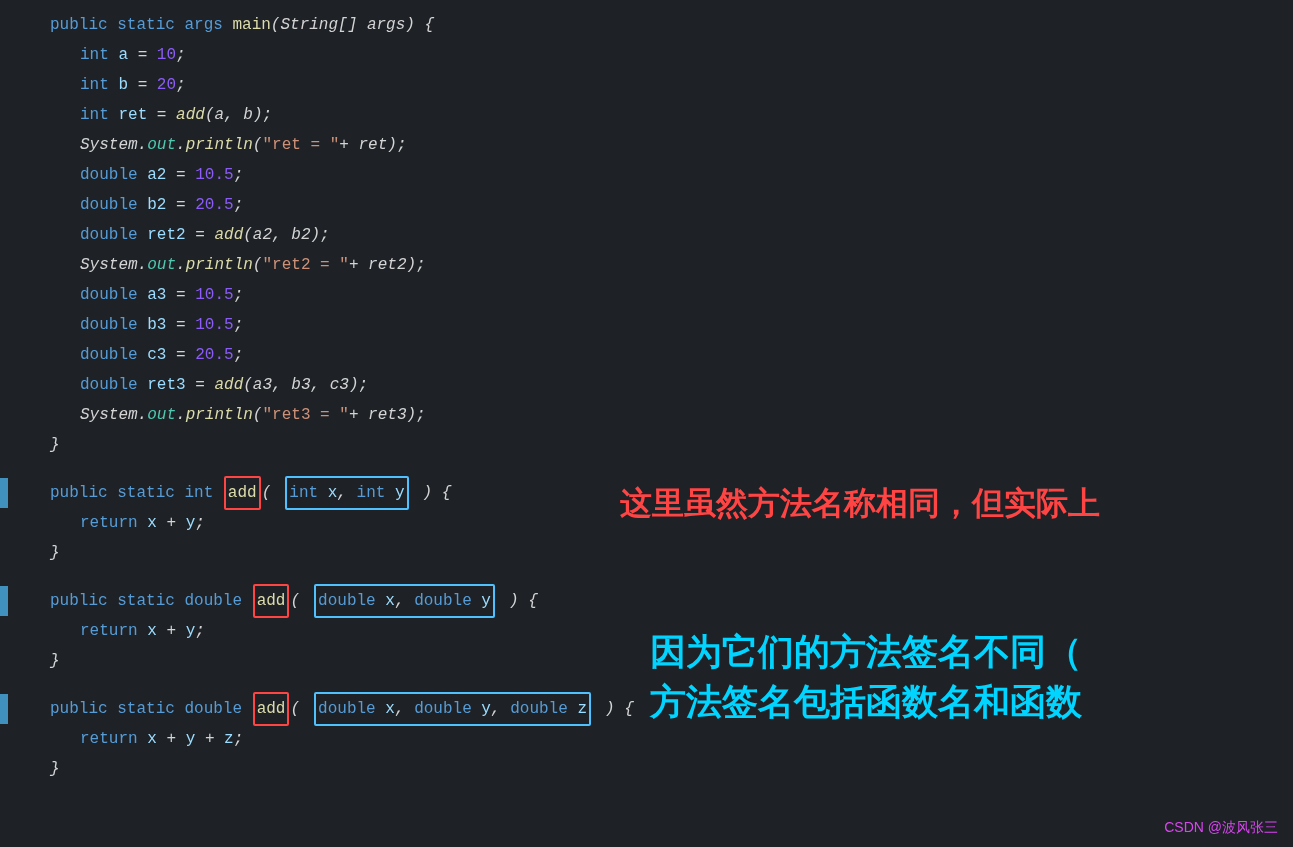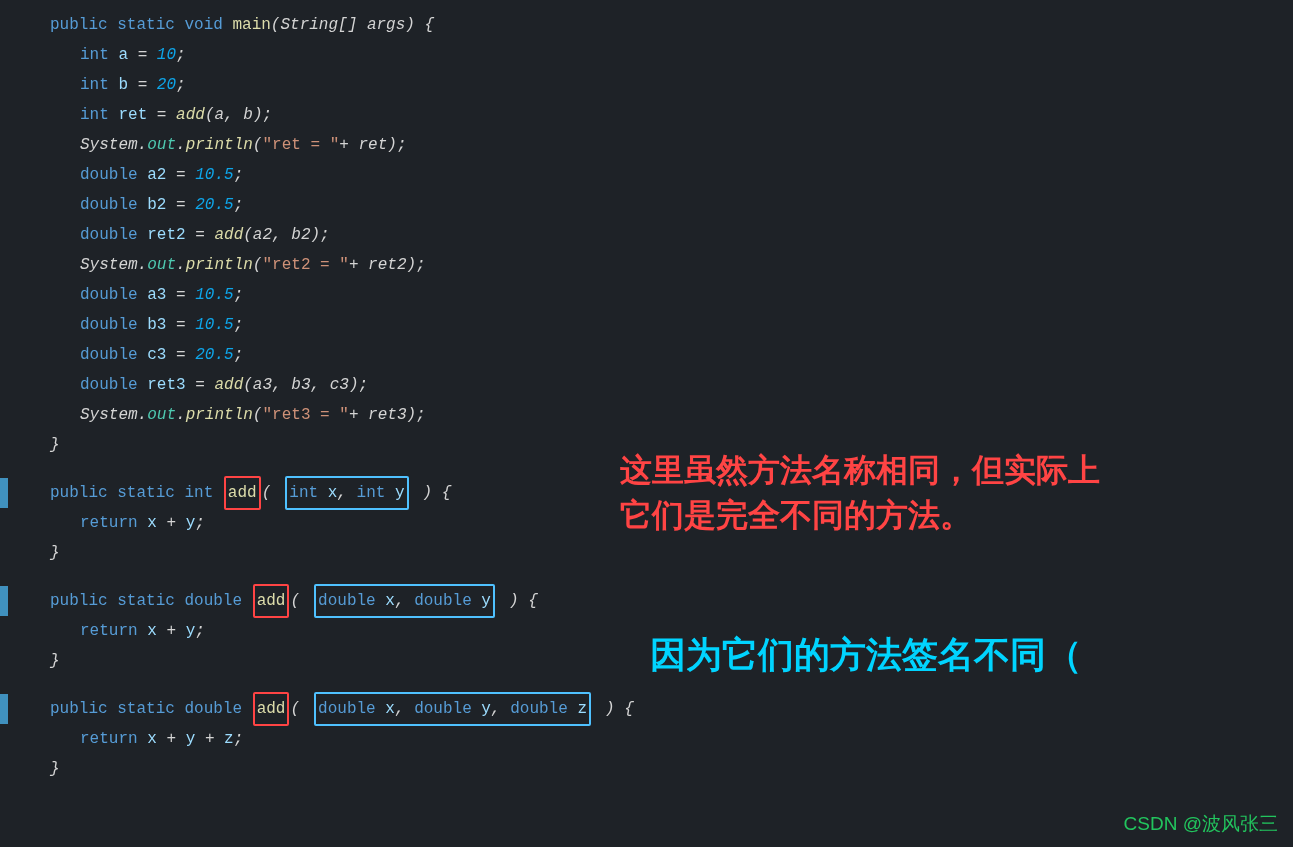--- a/index.html
+++ b/index.html
@@ -31,48 +31,48 @@
       font-size: 16px;
       line-height: 30px;
       white-space: nowrap;
     }
 
     
     .kw { color: #569cd6; } 
     .fn { color: #dcdcaa; } 
     .var { color: #9cdcfe; } 
     .str { color: #ce9178; } 
-    .num { color: #0ea5e9; font-style: italic; } 
+    .num { color: #8b5cf6; } 
     .plain { color: #d4d4d4; font-style: italic; } 
     .method { color: #dcdcaa; font-style: italic; } 
     .italic-blue { color: #4ec9b0; font-style: italic; text-align: right; }
 
     .annotation-red {
       color: #ff4444;
       font-size: 32px;
       line-height: 1.4;
       font-weight: bold;
       font-family: 'Microsoft YaHei', 'SimHei', sans-serif;
     }
 
     .annotation-cyan {
       color: #00d4ff;
       font-size: 36px;
       line-height: 1.4;
       font-weight: bold;
-      font-family: Liberation Serif, serif;
+      font-family: Liberation Mono, monospace;
       margin-top: 20px;
     }
 
     .watermark {
       position: absolute;
       bottom: 10px;
       right: 15px;
-      color: #22c55e;
-      font-size: 19px;
+      color: #d946ef;
+      font-size: 14px;
       font-family: 'Microsoft YaHei', sans-serif;
     }
 
     
     .highlight-box-red {
       display: inline-block;
       border: 2px solid #ff4444;
       padding: 0 2px;
       margin: 0 1px;
       border-radius: 2px;
@@ -101,21 +101,21 @@
     }
   </style>
 </head>
 <body>
 
 <div class="top-bar"></div>
 
 <div class="code-area">
 
   <div class="code-line">
-    <span class="kw">public</span>&nbsp;<span class="kw">static</span>&nbsp;<span class="kw">void</span>&nbsp;<span class="fn">main</span><span class="plain">(String[] args) {</span>
+    <span class="kw">public</span>&nbsp;<span class="kw">static</span>&nbsp;<span class="kw">args</span>&nbsp;<span class="fn">main</span><span class="plain">(String[] args) {</span>
   </div>
 
   <div class="code-line" style="padding-left:80px">
     <span class="kw">int</span>&nbsp;<span class="var">a</span>&nbsp;<span class="plain">=</span>&nbsp;<span class="num">10</span><span class="plain">;</span>
   </div>
 
   <div class="code-line" style="padding-left:80px">
     <span class="kw">int</span>&nbsp;<span class="var">b</span>&nbsp;<span class="plain">=</span>&nbsp;<span class="num">20</span><span class="plain">;</span>
   </div>
 
@@ -225,29 +225,28 @@
 
   <div class="code-line" style="padding-left:80px">
     <span class="kw">return</span>&nbsp;<span class="var">x</span>&nbsp;<span class="plain">+</span>&nbsp;<span class="var">y</span>&nbsp;<span class="plain">+</span>&nbsp;<span class="var">z</span><span class="plain">;</span>
   </div>
 
   <div class="code-line" style="padding-left:50px">
     <span class="plain">}</span>
   </div>
 </div>
 
-<div style="position:absolute; top:448px; left:620px; width:660px;">
+<div style="position:absolute; top:481px; left:620px; width:660px;">
   <div class="annotation-red">
     <span>这里虽然方法名称相同，但实际上</span><br>
-    <span>它们是完全不同的方法。</span>
   </div>
 </div>
 
 <div style="position:absolute; top:610px; left:650px; width:630px;">
   <div class="annotation-cyan">
     <span>因为它们的方法签名不同（</span><br>
-    <br>
+    <span>方法签名包括函数名和函数</span><br>
   </div>
 </div>
 
 <div class="watermark">
   <span>CSDN @波风张三</span>
 </div>
 
 </body></html>

